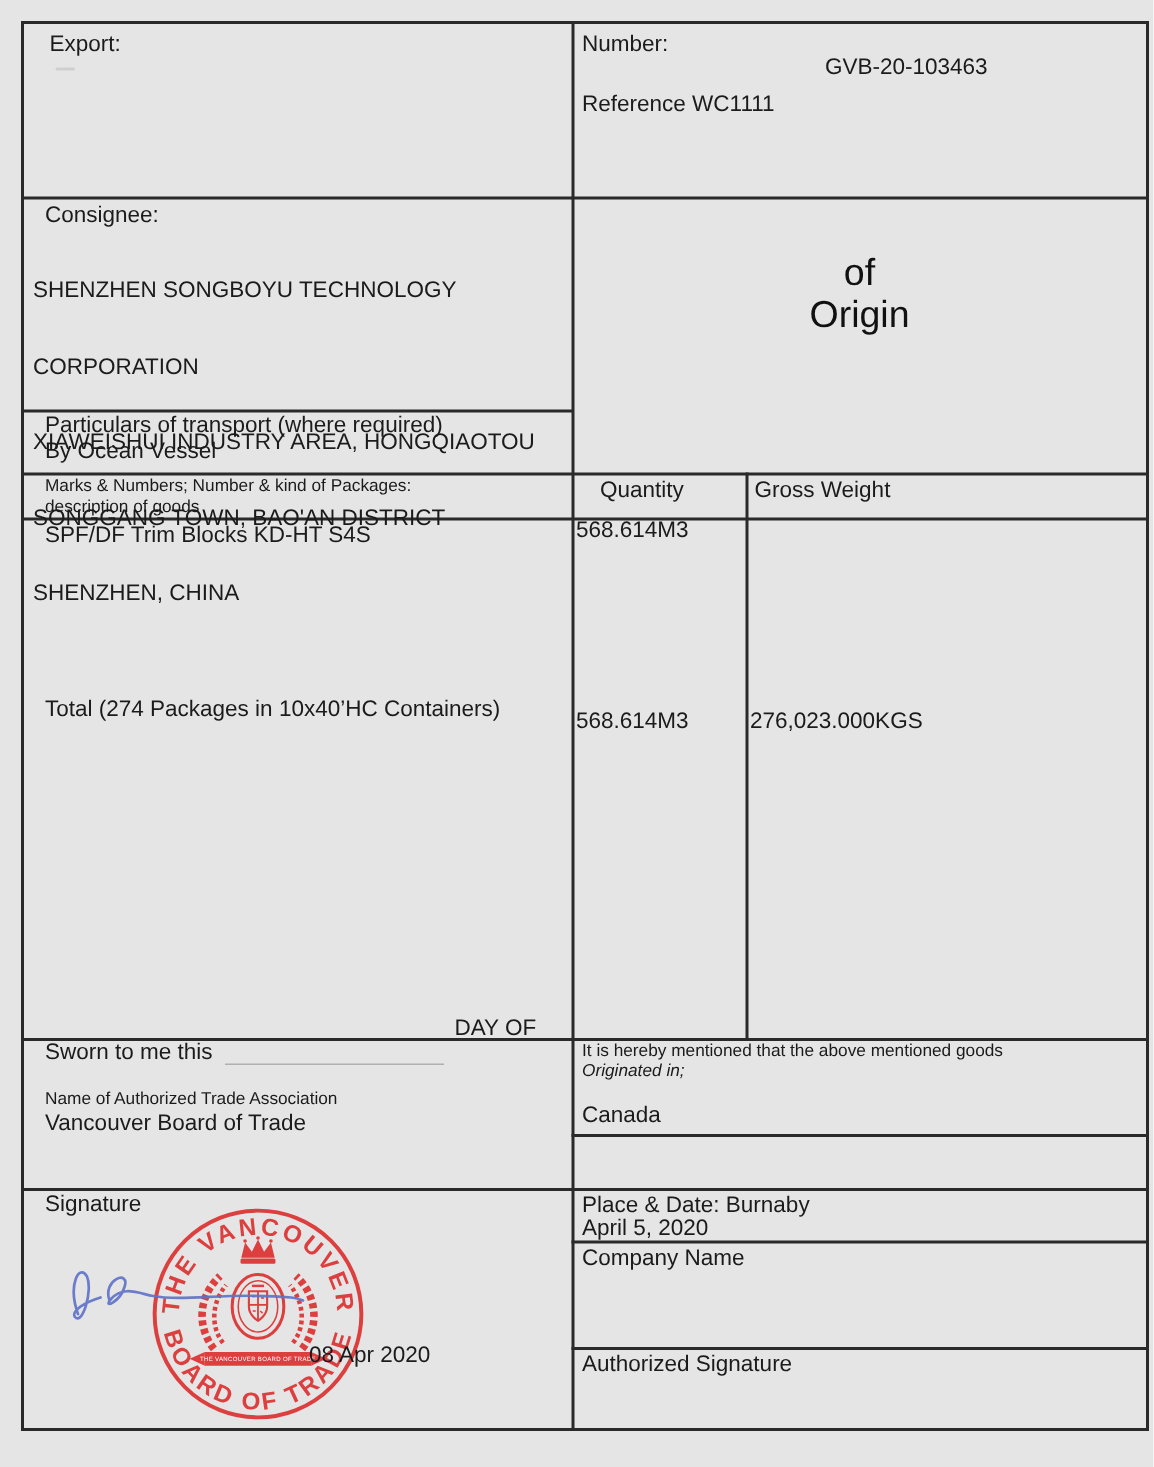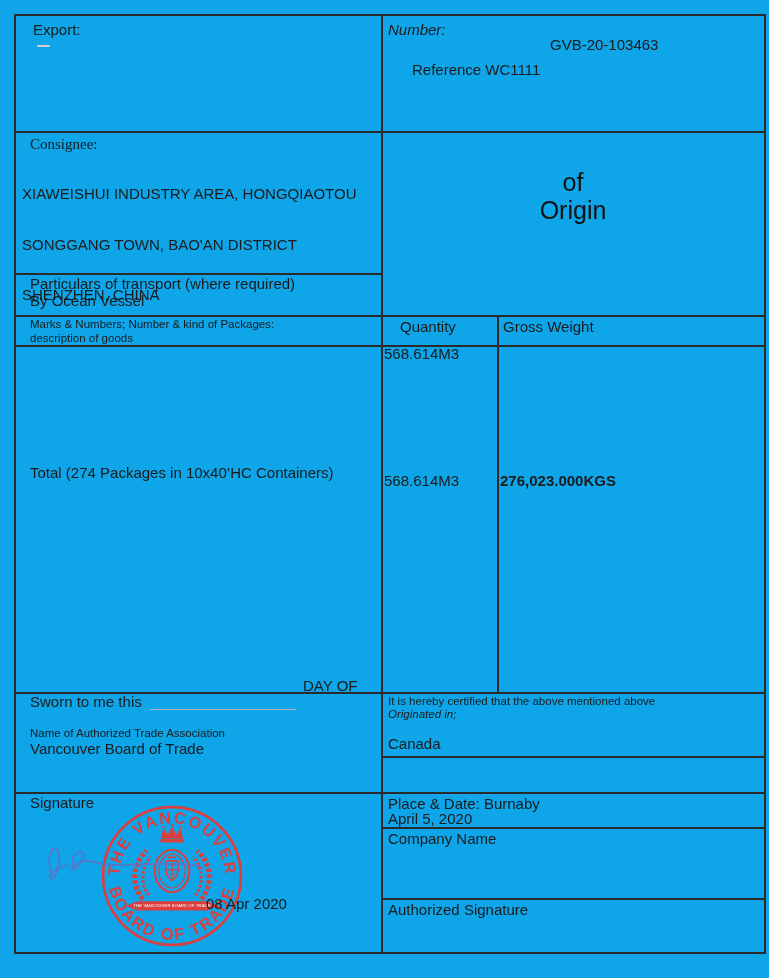--- a/index.html
+++ b/index.html
@@ -2,21 +2,21 @@
 <html style="--stamp-red: #dd3f3f; --signature-blue: #5e72c8; --line: #2a2a2a;"><head>
 <meta charset="utf-8">
 <style>
   :root{
     --stamp-red:#dd3f3f;
     --signature-blue:#5e72c8;
     --line:#2a2a2a;
   }
   html,body{margin:0;padding:0;background:#ffffff;}
   .page{
-    position:relative;width:769px;height:978px;background:#0ea5e9;
+    position:relative;width:769px;height:978px;background:#e5e5e5;
     font-family:"Liberation Sans", sans-serif;color:#1b1b1b;overflow:hidden;
   }
   .frame{position:absolute;left:14px;top:14px;width:748px;height:936px;border:2px solid var(--line);}
   .hline{position:absolute;height:1.5px;background:var(--line);}
   .vline{position:absolute;width:1.5px;background:var(--line);}
   .t{position:absolute;font-size:15px;line-height:16px;white-space:pre;}
   .small{font-size:11.5px;line-height:13.5px;text-align:right;}
   .title{
     position:absolute;left:383px;top:168px;width:380px;text-align:center;
     font-size:25px;line-height:28px;color:#111;
@@ -50,57 +50,60 @@
   <div class="hline" style="left:14px;top:345px;width:751px;"></div>
   <div class="hline" style="left:14px;top:692px;width:751px;"></div>
   <div class="hline" style="left:14px;top:792px;width:751px;"></div>
   <div class="hline" style="left:381px;top:131px;width:384px;"></div>
   <div class="hline" style="left:381px;top:756px;width:384px;"></div>
   <div class="hline" style="left:381px;top:827px;width:384px;"></div>
   <div class="hline" style="left:381px;top:898px;width:384px;"></div>
 
   <div class="t" style="left:33px;top:22px;">Export:</div>
   <div class="artifact"></div>
-  <div class="t" style="left:388px;top:22px;font-style:italic;">Number:</div>
+  <div class="t" style="left:388px;top:22px;">Number:</div>
   <div class="t right-align" style="left:550px;top:37px;width:191px;">GVB-20-103463</div>
-  <div class="t" style="left:388px;top:62px;margin-left:24px;">Reference WC1111</div>
+  <div class="t" style="left:388px;top:62px;">Reference WC1111</div>
 
-  <div class="t" style="left:30px;top:136px;font-family:Liberation Serif, serif;">Consignee:</div>
+  <div class="t" style="left:30px;top:136px;">Consignee:</div>
   <div class="t addr" style="left:22px;top:153px;">
+    <div>SHENZHEN SONGBOYU TECHNOLOGY</div>
+    <div>CORPORATION</div>
     <div>XIAWEISHUI INDUSTRY AREA, HONGQIAOTOU</div>
     <div>SONGGANG TOWN, BAO'AN DISTRICT</div>
     <div>SHENZHEN, CHINA</div>
   </div>
 
   <div class="title">
     <div>of</div>
     <div>Origin</div>
   </div>
 
   <div class="t" style="left:30px;top:276px;">Particulars of transport (where required)</div>
   <div class="t" style="left:30px;top:293px;">By Ocean Vessel</div>
 
   <div class="t small" style="left:30px;top:318px;">Marks &amp; Numbers; Number &amp; kind of Packages:</div>
   <div class="t small" style="left:30px;top:332px;">description of goods</div>
   <div class="t" style="left:400px;top:319px;">Quantity</div>
   <div class="t" style="left:503px;top:319px;">Gross Weight</div>
 
+  <div class="t" style="left:30px;top:349px;">SPF/DF Trim Blocks KD-HT S4S</div>
   <div class="t" style="left:384px;top:346px;">568.614M3</div>
 
   <div class="t" style="left:30px;top:465px;">Total (274 Packages in 10x40’HC Containers)</div>
   <div class="t" style="left:384px;top:473px;">568.614M3</div>
-  <div class="t" style="left:500px;top:473px;font-weight:bold;">276,023.000KGS</div>
+  <div class="t" style="left:500px;top:473px;">276,023.000KGS</div>
 
   <div class="t" style="left:30px;top:694px;">Sworn to me this</div>
   <div class="underline-slot" style="left:150px;top:694px;width:146px;height:15px;"></div>
   <div class="t" style="left:303px;top:678px;">DAY OF</div>
   <div class="t small" style="left:30px;top:727px;">Name of Authorized Trade Association</div>
   <div class="t" style="left:30px;top:741px;">Vancouver Board of Trade</div>
 
-  <div class="t small" style="left:388px;top:695px;">It is hereby certified that the above mentioned above</div>
+  <div class="t small" style="left:388px;top:695px;">It is hereby mentioned that the above mentioned goods</div>
   <div class="t small" style="left:388px;top:708px;font-style:italic;">Originated in;</div>
   <div class="t" style="left:388px;top:736px;">Canada</div>
 
   <div class="t" style="left:30px;top:795px;text-align:right;">Signature</div>
 
   <div class="stamp">
     <svg width="152" height="152" viewBox="0 0 150 150">
       <defs>
         <path id="arcTop" d="M 23,75 A 52,52 0 0 1 127,75"></path>
         <path id="arcBot" d="M 12,75 A 63,63 0 0 0 138,75"></path>

